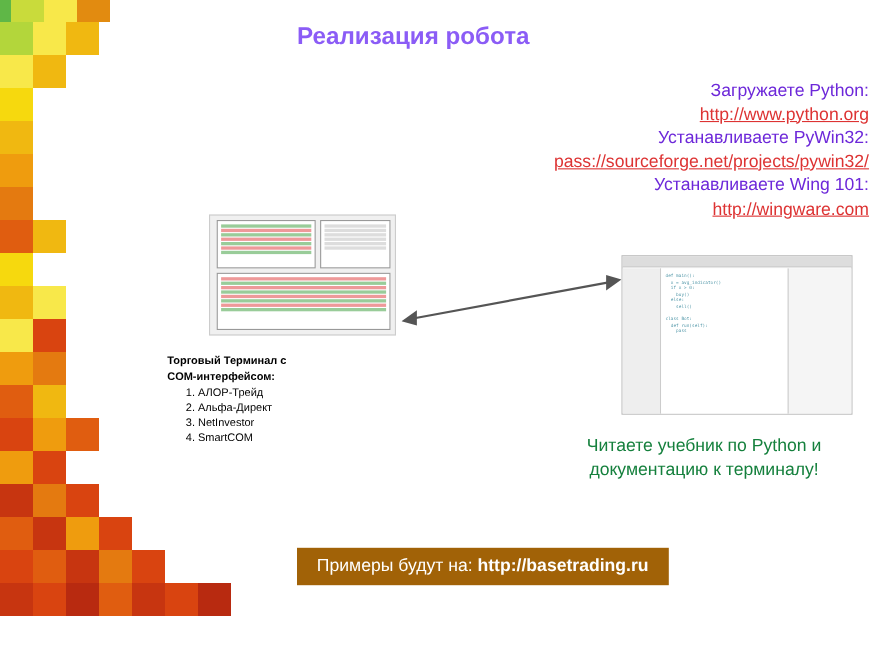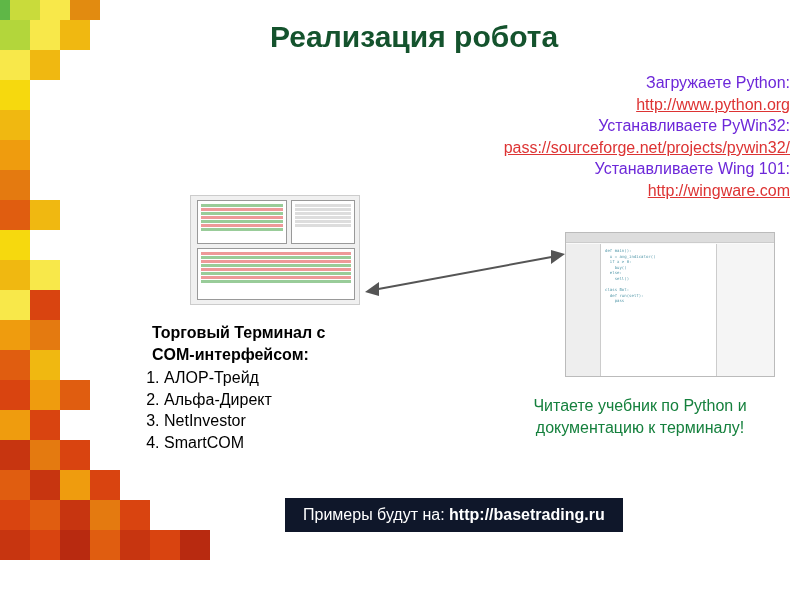--- a/index.html
+++ b/index.html
@@ -16,23 +16,23 @@
     left: -60px;
     top: -40px;
     width: 280px;
     height: 700px;
     z-index: 0;
   }
   .title {
     position: absolute;
     top: 20px;
     left: 270px;
-    font-size: 30px;
+    font-size: 22px;
     font-weight: bold;
-    color: #14532d;
+    color: #8b5cf6;
   }
   .right-text {
     position: absolute;
     top: 72px;
     left: 440px;
     width: 350px;
     text-align: right;
     font-size: 16px;
     line-height: 1.35;
   }
@@ -86,41 +86,41 @@
     top: 248px;
     left: 365px;
     width: 200px;
     height: 50px;
   }
   .left-text {
     position: absolute;
     top: 322px;
     left: 152px;
     width: 260px;
-    font-size: 16px;
+    font-size: 10px;
     line-height: 1.35;
     color: #000;
   }
   .left-text .bold { font-weight: bold; }
-  .left-text ol { margin-left: 12px; margin-top: 2px; }
+  .left-text ol { margin-left: 28px; margin-top: 2px; }
   .bottom-text {
     position: absolute;
     top: 395px;
     left: 490px;
     width: 300px;
     font-size: 16px;
     line-height: 1.35;
     text-align: center;
     color: #15803d;
   }
   .red-banner {
     position: absolute;
     top: 498px;
-    left: 285px;
-    background: #0f172a;
+    left: 270px;
+    background: #a16207;
     color: #fff;
     font-size: 16px;
     padding: 8px 18px;
   }
 </style>
 </head>
 <body>
 
 <svg class="cube-bg" viewBox="0 0 280 700">
   <g transform="translate(0,0)">

